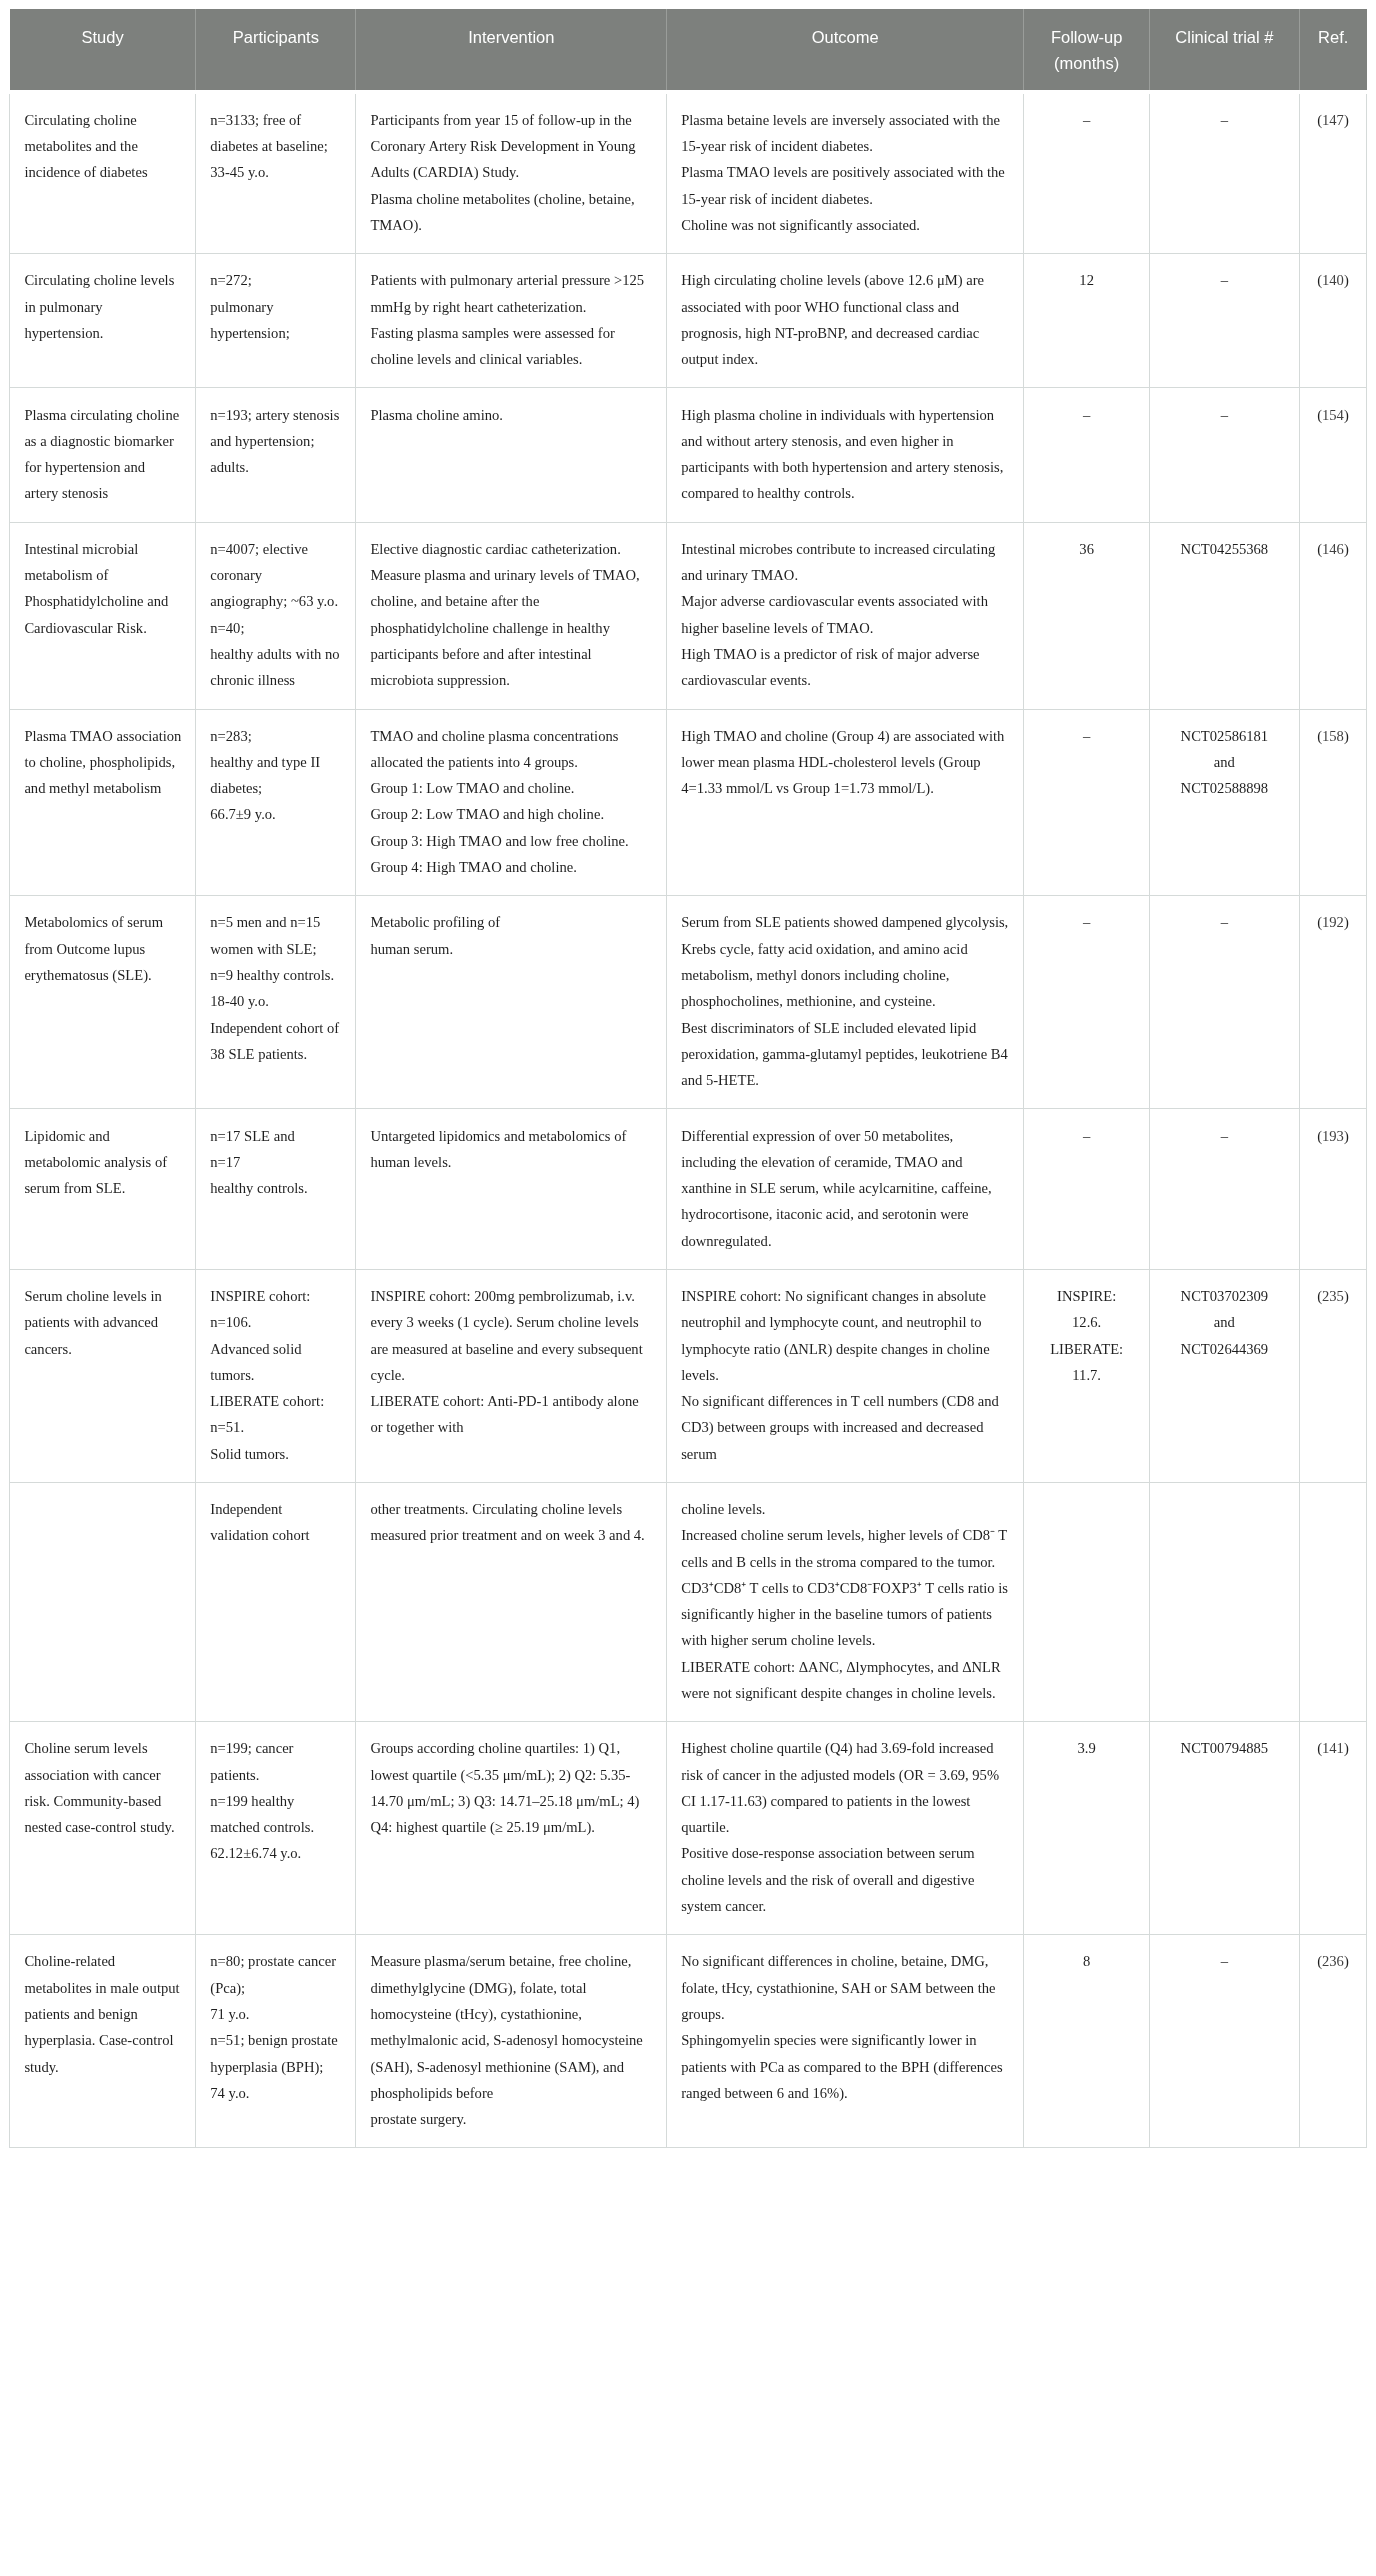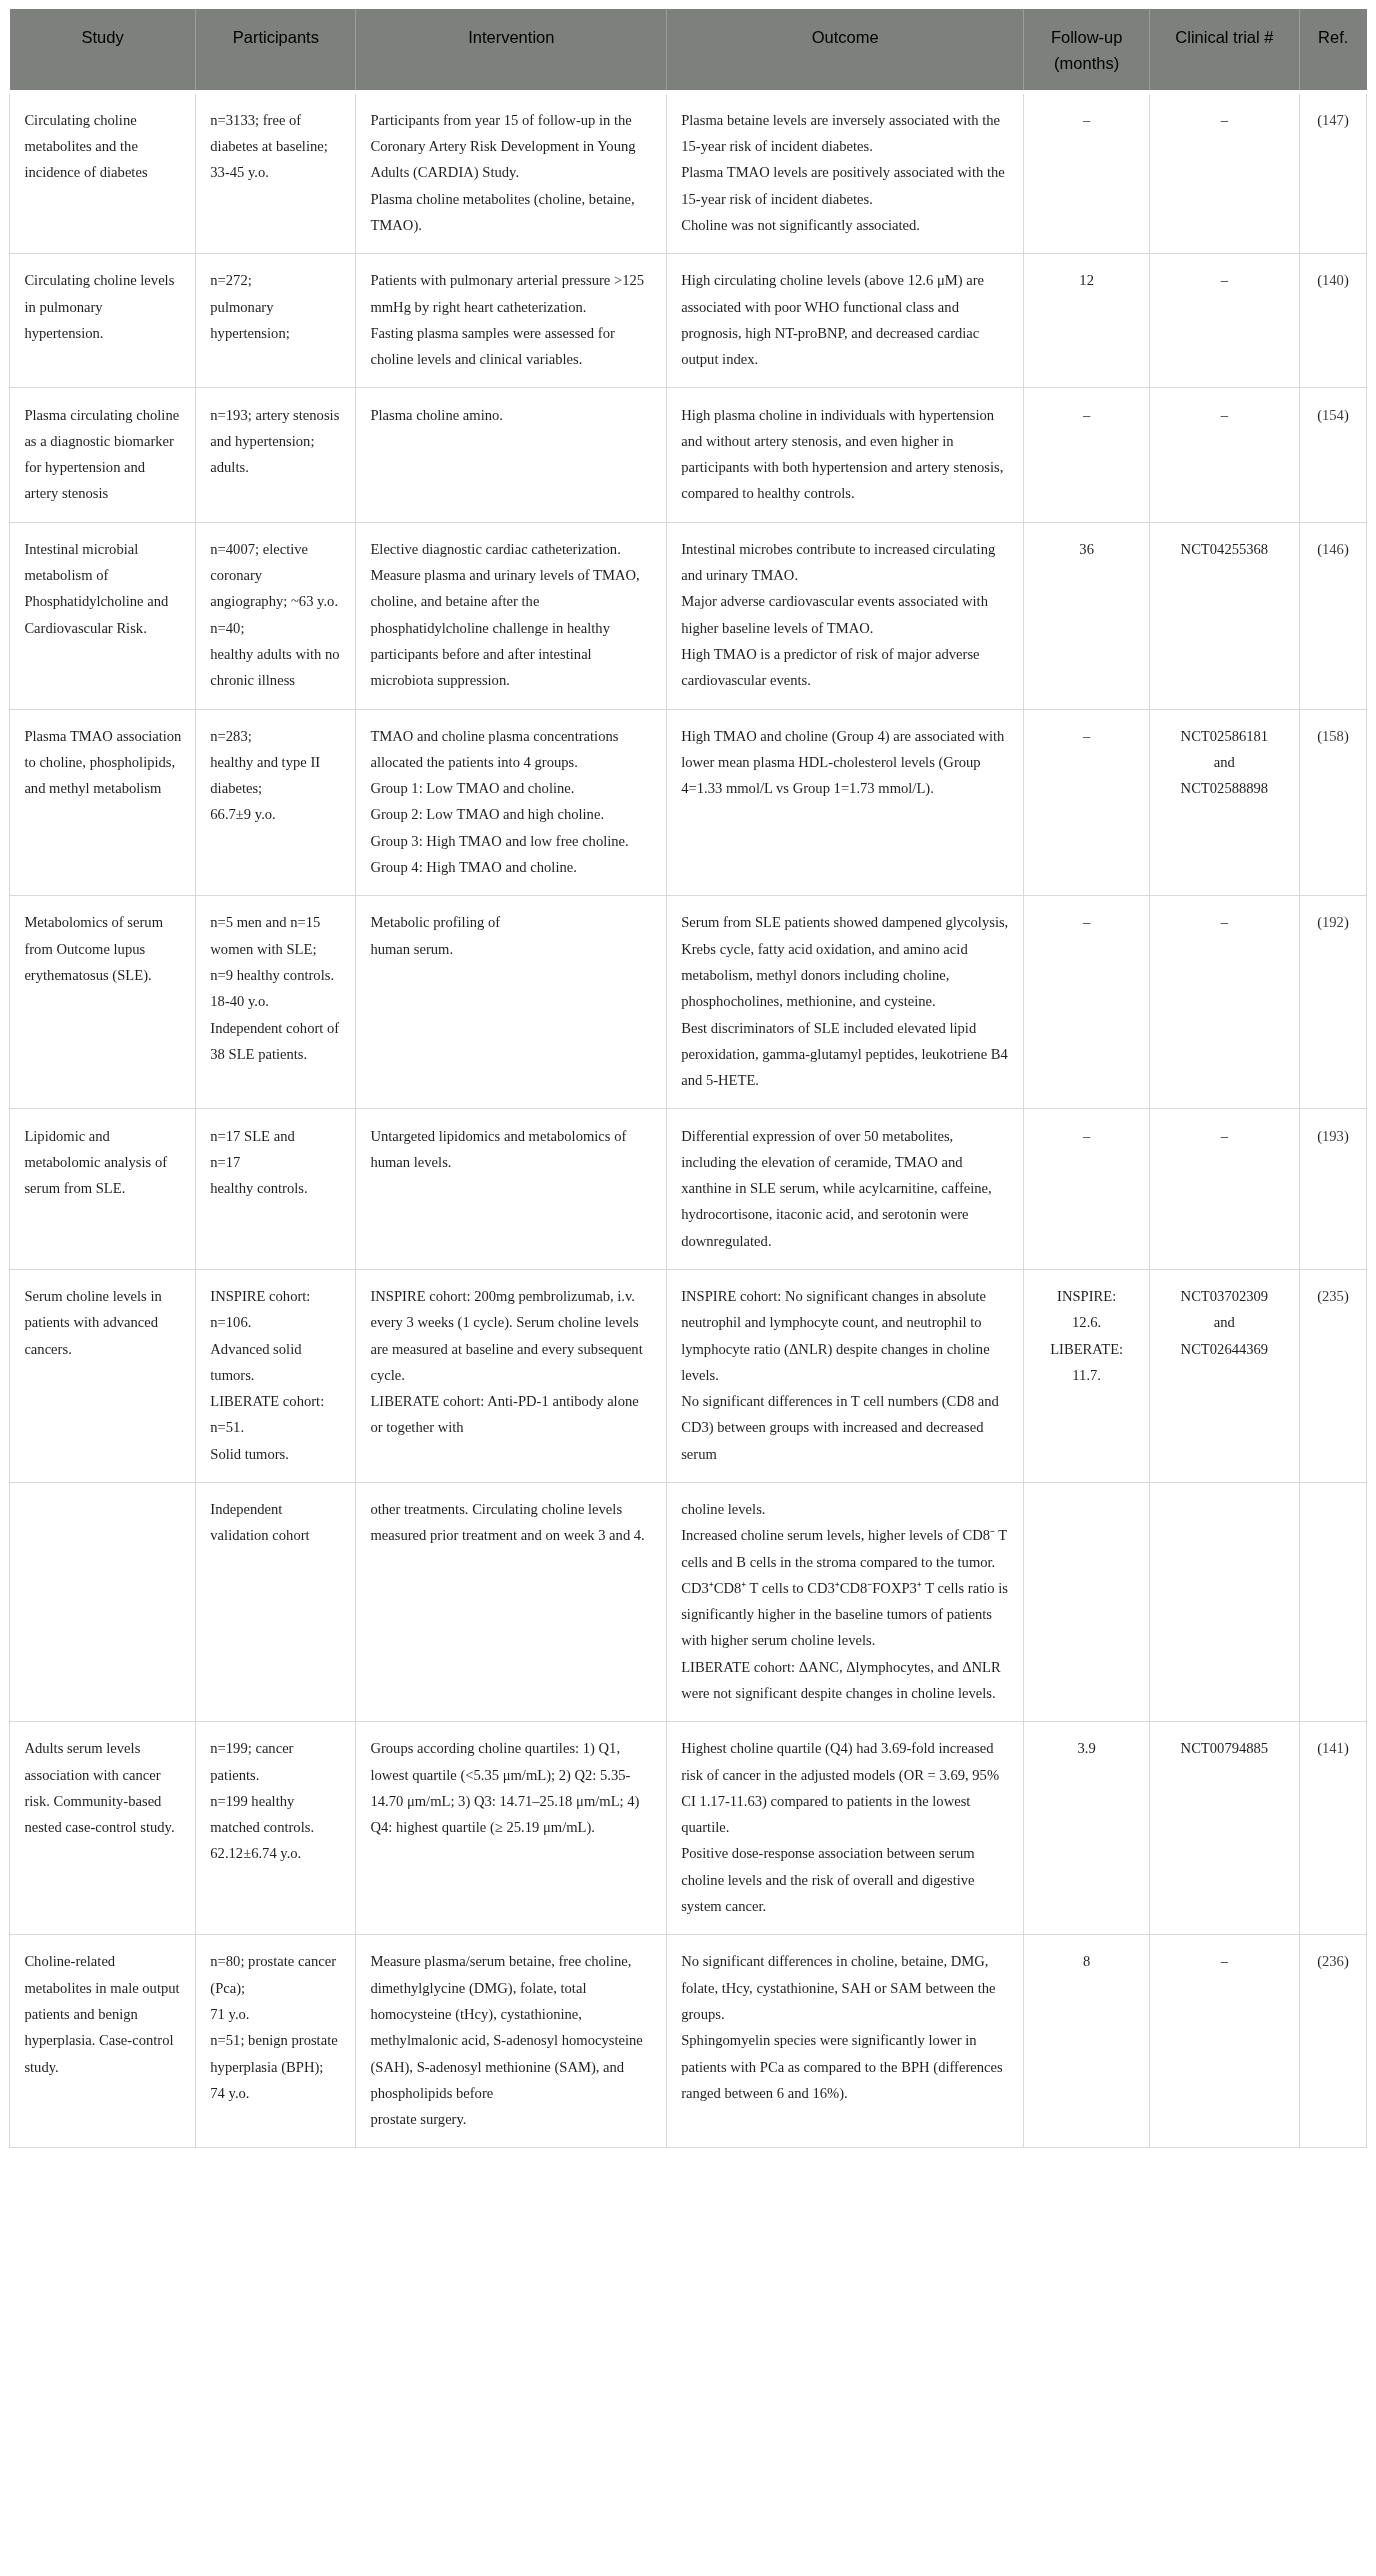--- a/index.html
+++ b/index.html
@@ -21,21 +21,21 @@
   col.col-study        { width: 13.7%; }
   col.col-participants { width: 11.8%; }
   col.col-intervention { width: 22.9%; }
   col.col-outcome      { width: 26.3%; }
   col.col-followup     { width: 9.3%;  }
   col.col-trial        { width: 11.0%; }
   col.col-ref          { width: 5.0%;  }
 
   thead th {
     background: #7d807d;
-    color: #000000;
+    color: #ffffff;
     font-family: "Liberation Sans", sans-serif;
     font-weight: 400;
     font-size: 16.5px;
     line-height: 1.55;
     text-align: center;
     vertical-align: top;
     padding: 16px 9.4px 13.2px 9.4px;
     border-left: 0.9px solid #9a9d9a;
     border-bottom: 4.7px solid #ffffff;
     margin-top: 28px;
@@ -199,21 +199,21 @@
         <td class="cell cell-intervention">other treatments. Circulating choline levels measured prior treatment and on week 3 and 4.</td>
         <td class="cell cell-outcome">choline levels.
 Increased choline serum levels, higher levels of CD8⁻ T cells and B cells in the stroma compared to the tumor.
 CD3⁺CD8⁺ T cells to CD3⁺CD8⁻FOXP3⁺ T cells ratio is significantly higher in the baseline tumors of patients with higher serum choline levels.
 LIBERATE cohort: ΔANC, Δlymphocytes, and ΔNLR were not significant despite changes in choline levels.</td>
         <td class="cell cell-followup"></td>
         <td class="cell cell-trial"></td>
         <td class="cell cell-ref"><span class="ref-paren"></span><span class="ref-number"></span><span class="ref-paren"></span></td>
       </tr>
       <tr>
-        <td class="cell cell-study">Adults serum levels association with cancer risk. Community-based nested case-control study.</td>
+        <td class="cell cell-study">Choline serum levels association with cancer risk. Community-based nested case-control study.</td>
         <td class="cell cell-participants">n=199; cancer patients.
 n=199 healthy matched controls.
 62.12±6.74 y.o.</td>
         <td class="cell cell-intervention">Groups according choline quartiles: 1) Q1, lowest quartile (&lt;5.35 μm/mL); 2) Q2: 5.35-14.70 μm/mL; 3) Q3: 14.71–25.18 μm/mL; 4) Q4: highest quartile (≥ 25.19 μm/mL).</td>
         <td class="cell cell-outcome">Highest choline quartile (Q4) had 3.69-fold increased risk of cancer in the adjusted models (OR = 3.69, 95% CI 1.17-11.63) compared to patients in the lowest quartile.
 Positive dose-response association between serum choline levels and the risk of overall and digestive system cancer.</td>
         <td class="cell cell-followup">3.9</td>
         <td class="cell cell-trial">NCT00794885</td>
         <td class="cell cell-ref"><span class="ref-paren">(</span><span class="ref-number">141</span><span class="ref-paren">)</span></td>
       </tr>

